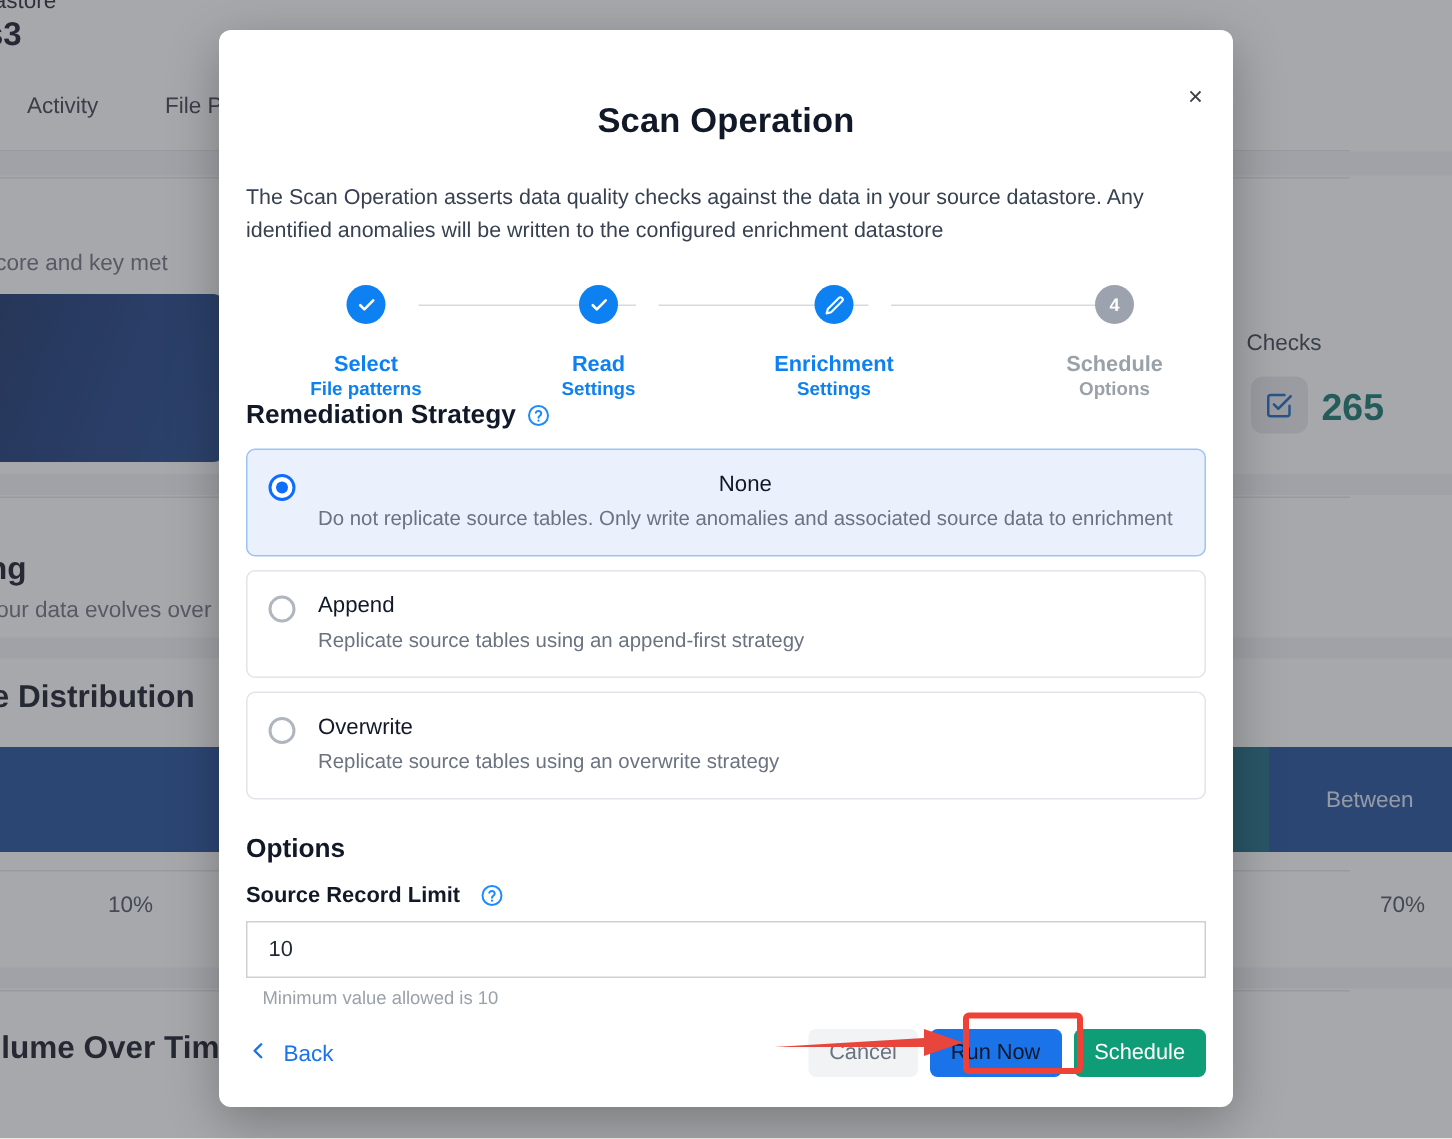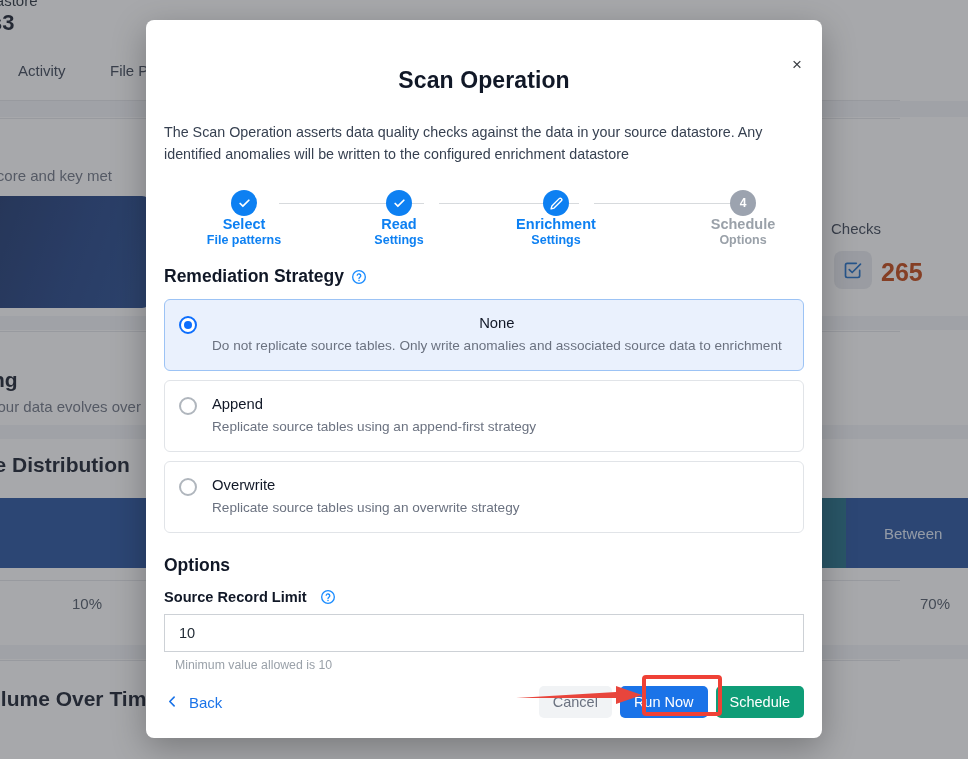--- a/index.html
+++ b/index.html
@@ -51,21 +51,21 @@
     position: absolute; left: 831px; top: 220px;
     font-size: 15px; color: #374151;
   }
   #bg .checks-box {
     position: absolute; left: 834px; top: 251px;
     width: 38px; height: 38px; border-radius: 8px; background: #e8eaee;
     display: flex; align-items: center; justify-content: center;
   }
   #bg .checks-value {
     position: absolute; left: 881px; top: 258px;
-    font-size: 25px; font-weight: 700; color: #c2410c;
+    font-size: 25px; font-weight: 700; color: #0f766e;
   }
   #bg .bar-blue {
     position: absolute; background: #1f4e9c;
   }
   #bg .bar-teal {
     position: absolute; background: #1b6a84;
   }
   #bg .bar-label {
     position: absolute; font-size: 15px; color: #dbe6f6; white-space: nowrap;
   }
@@ -120,21 +120,21 @@
     position: absolute; top: 0; width: 130px; text-align: center;
   }
   .step .circle {
     width: 26px; height: 26px; border-radius: 50%;
     margin: 0 auto; display: flex; align-items: center; justify-content: center;
     color: #fff; font-size: 12px; font-weight: 700;
   }
   .step.done .circle, .step.current .circle { background: #0d80f2; }
   .step.todo .circle { background: #9ca3af; }
   .step .s-main {
-    margin-top: 0; font-size: 14.5px; font-weight: 700; line-height: 16px;
+    margin-top: 19px; font-size: 14.5px; font-weight: 700; line-height: 16px;
   }
   .step .s-sub {
     margin-top: 1px; font-size: 12.5px; font-weight: 700; line-height: 15px;
   }
   .step.done .s-main, .step.current .s-main,
   .step.done .s-sub, .step.current .s-sub { color: #0d80f2; }
   .step.todo .s-main, .step.todo .s-sub { color: #9aa1a9; }
   .connector {
     position: absolute; top: 13px; height: 1px; background: #d7dadd;
   }
@@ -204,21 +204,21 @@
     background: none; border: none; padding: 4px 2px;
     font-family: inherit;
   }
   .footer-right { display: flex; align-items: center; gap: 8px; position: relative; }
   .btn {
     border: none; border-radius: 5px; cursor: pointer;
     font-size: 14.5px; font-family: inherit;
     padding: 0 14px; height: 32px; line-height: 32px;
   }
   .btn-cancel { background: #f1f3f5; color: #6b7280; }
-  .btn-run { background: #1a73e8; color: #ffffff; }
+  .btn-run { background: #1a73e8; color: #0f172a; }
   .btn-schedule { background: #0f9d77; color: #fff; }
 
   
   .highlight-box {
     position: absolute;
     border: 4px solid #ef4136;
     border-radius: 4px;
     pointer-events: none;
   }
   

